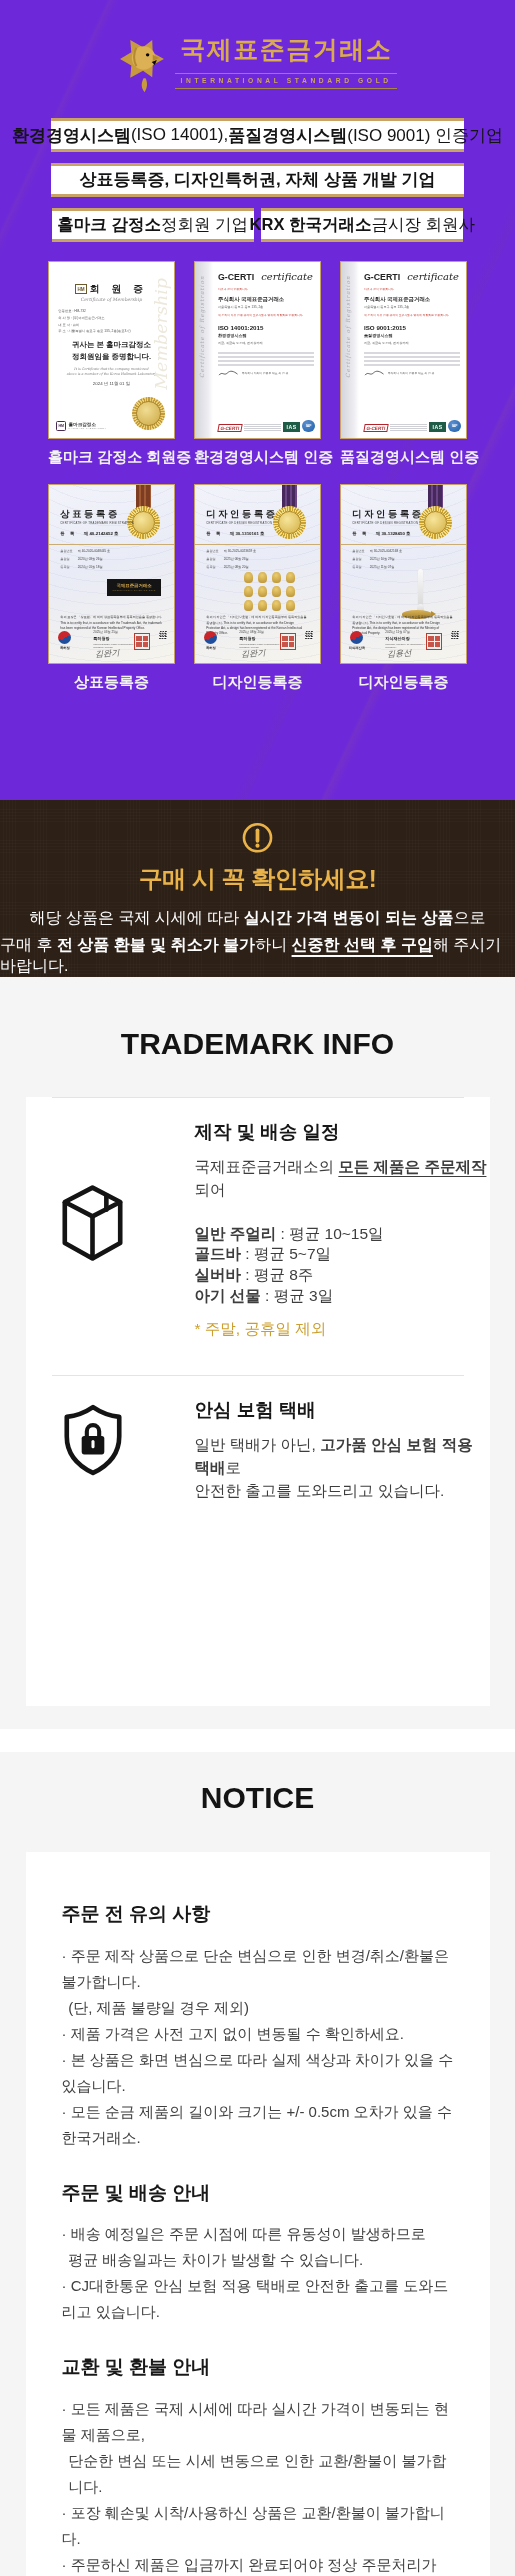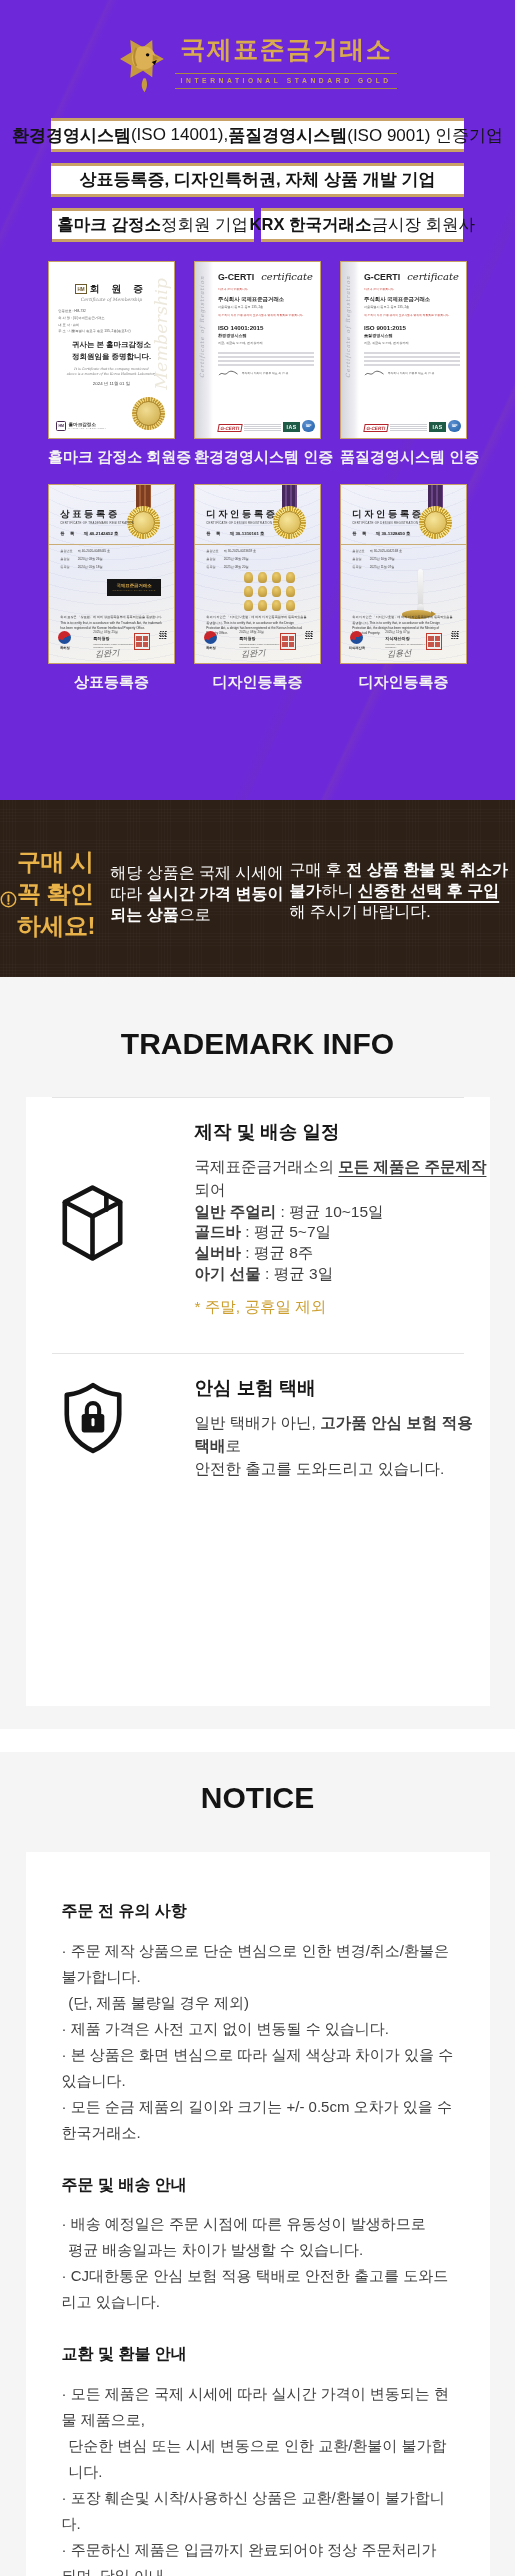--- a/index.html
+++ b/index.html
@@ -110,21 +110,21 @@
   .sig{position:absolute;left:39px;top:17.5px;color:#5a5a5a;font-size:8.2px;font-family:"DejaVu Serif",serif;font-style:italic;transform:rotate(-4deg)}
   .stamp{position:absolute;right:17.5px;top:3.1px;width:16.5px;height:16.5px;border:1.5px solid #c0392b;display:flex;flex-wrap:wrap;gap:1px;padding:1.5px;box-sizing:border-box}
   .stamp i{width:5.2px;height:5.2px;background:rgba(192,57,43,.85)}
   .qr{position:absolute;right:1px;top:1px;width:8.2px;height:8.2px;background:repeating-conic-gradient(#222 0% 25%,#fff 0% 50%);background-size:2.6px 2.6px}
 
   
   .warning{height:177px;background:
       repeating-linear-gradient(0deg,rgba(255,255,255,.018) 0 0.5px,transparent 0.5px 3.1px),
       repeating-linear-gradient(90deg,rgba(255,255,255,.018) 0 0.5px,transparent 0.5px 3.1px),
       #2c2017;
-    display:flex;flex-direction:row;align-items:center;overflow:hidden}
+    display:flex;flex-direction:column;align-items:center;overflow:hidden}
   .warn-icon{margin-top:21.6px}
   .warn-title{margin-top:10.3px;color:#e9b34a;font-size:24px;font-weight:800;letter-spacing:-0.5px}
   .warn-line{margin:12.4px 0 0;color:#fdfdfd;font-size:16px;font-weight:400}
   .warn-line + .warn-line{margin-top:6.2px}
   .warn-line u{text-decoration-thickness:1.5px;text-underline-offset:4.6px}
 
   
   .delivery{height:752px;background:#f5f5f6;overflow:hidden}
   .sec-title{margin:0;padding-top:50px;text-align:center;font-size:30px;font-weight:800;letter-spacing:0;color:#141414}
   .card{width:464px;margin:32px auto 0;background:#fff}
@@ -132,34 +132,34 @@
   .info-block{display:flex}
   .info-block.b1{padding-top:43px}
   .info-block.b2{padding-top:20.6px}
   .info-block.b3{padding-top:20.6px}
   .icon-col{width:134px;display:flex;justify-content:center;flex-shrink:0}
   .info-text{flex:1;padding-left:35px}
   .info-h{margin:0 0 11.3px;font-size:18.5px;font-weight:800;color:#181818}
   .info-line{margin:0;font-size:15.5px;color:#3d3d3d;line-height:20.6px}
   .info-para{margin:0;font-size:15.5px;color:#3d3d3d;line-height:23px}
   .info-para b u{text-decoration-thickness:1px;text-underline-offset:3.6px}
-  .sched{margin-top:1px}
+  .sched{margin-top:23px}
   .gold-note{margin:12.4px 0 0;font-size:15.5px;color:#cb9e2f;line-height:20.6px}
   .divider{height:1px;background:#e4e4e4;margin:36px 26px 0}
   .mt-chat{margin-top:11.3px}
   .mt-box{margin-top:65px}
   .mt-shield{margin-top:7.2px}
 
   
   .gap-white{height:23px;background:#fff}
   .notice{height:1046px;background:#f5f5f6;overflow:hidden}
   .notice .sec-title{padding-top:29px}
   .card2{margin-top:37px;padding:49px 0 20.6px;box-sizing:border-box}
   .n-sec{padding:0 36px;margin-bottom:29px}
-  .n-h{margin:0 0 15.5px;font-size:16px;font-weight:800;color:#181818}
+  .n-h{margin:0 0 15.5px;font-size:19px;font-weight:800;color:#181818}
   .n-line{margin:0;font-size:15px;color:#404040;line-height:26px}
   .n-line.cont{padding-left:6.7px}
 </style>
 </head>
 <body>
 
 <div class="page">
 
   <section class="hero">
     <div class="logo-row">
@@ -489,21 +489,21 @@
   <div class="gap-white"></div>
 
   <section class="notice">
     <h2 class="sec-title">NOTICE</h2>
     <div class="card card2">
 
       <div class="n-sec">
         <h3 class="n-h">주문 전 유의 사항</h3>
         <p class="n-line">· 주문 제작 상품으로 단순 변심으로 인한 변경/취소/환불은 불가합니다.</p>
         <p class="n-line cont">(단, 제품 불량일 경우 제외)</p>
-        <p class="n-line">· 제품 가격은 사전 고지 없이 변동될 수 있습니다.</p>
+        <p class="n-line">· 제품 가격은 사전 고지 없이 변동될 수 확인하세요.</p>
         <p class="n-line">· 본 상품은 화면 변심으로 따라 실제 색상과 차이가 있을 수 있습니다.</p>
         <p class="n-line">· 모든 순금 제품의 길이와 크기는 +/- 0.5cm 오차가 있을 수 한국거래소.</p>
       </div>
 
       <div class="n-sec">
         <h3 class="n-h">주문 및 배송 안내</h3>
         <p class="n-line">· 배송 예정일은 주문 시점에 따른 유동성이 발생하므로</p>
         <p class="n-line cont">평균 배송일과는 차이가 발생할 수 있습니다.</p>
         <p class="n-line">· CJ대한통운 안심 보험 적용 택배로 안전한 출고를 도와드리고 있습니다.</p>
       </div>

